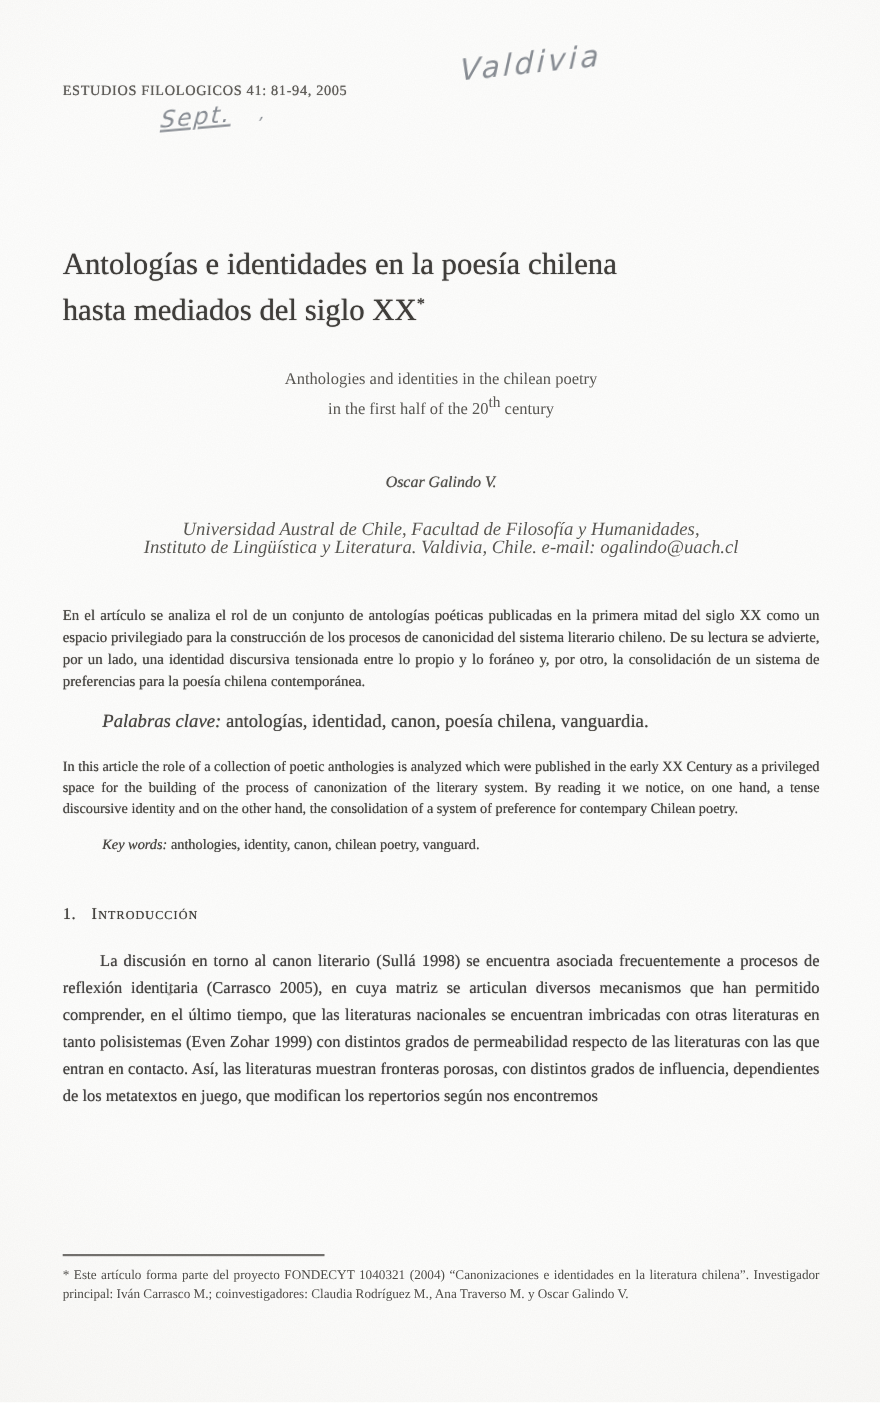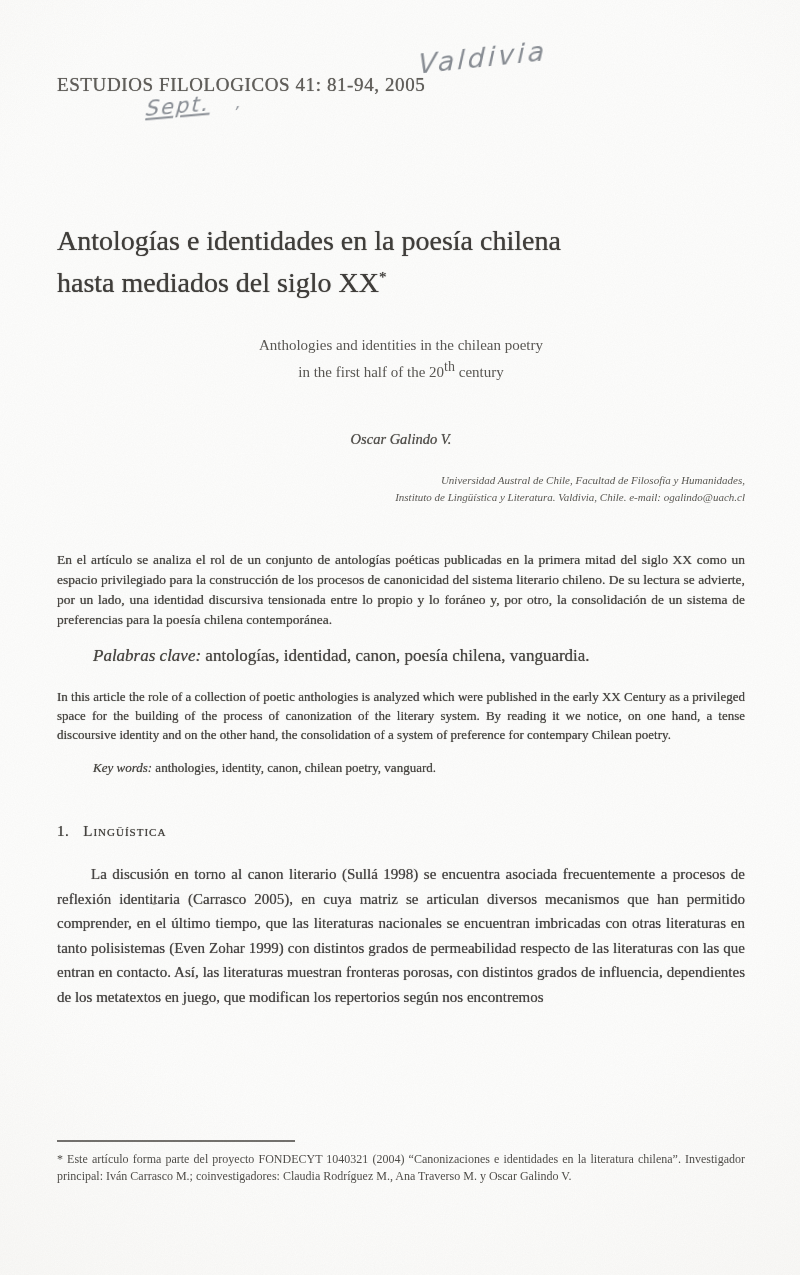--- a/index.html
+++ b/index.html
@@ -18,21 +18,21 @@
     font-family: "Liberation Serif", "DejaVu Serif", serif;
     color: #45433f;
   }
   
   .ink { text-shadow: 0 0 0.7px rgba(70,68,64,0.85); }
 
   .journal-header {
     position: absolute;
     left: 57px;
     top: 74px;
-    font-size: 19px;
+    font-size: 13px;
     letter-spacing: 0.6px;
     color: #5d5b57;
     filter: blur(0.25px);
   }
 
   .hw {
     position: absolute;
     font-family: "DejaVu Sans", sans-serif;
     font-style: italic;
     color: #868b92;
@@ -96,23 +96,23 @@
     margin-top: 48px;
     text-align: center;
     font-style: italic;
     font-size: 14.5px;
     color: #514f4b;
     filter: blur(0.3px);
   }
 
   .affiliation {
     margin-top: 24px;
-    text-align: right;
+    text-align: center;
     font-style: italic;
-    font-size: 11px;
+    font-size: 17px;
     line-height: 17px;
     color: #56544f;
     filter: blur(0.35px);
   }
   .aff-line { display: block; }
 
   .abstract-es {
     margin: 44px 0 0 0;
     font-size: 13.5px;
     line-height: 20px;
@@ -232,21 +232,21 @@
 
     <p class="abstract-es ink">En el artículo se analiza el rol de un conjunto de antologías poéticas publicadas en la primera mitad del siglo XX como un espacio privilegiado para la construcción de los procesos de canonicidad del sistema literario chileno. De su lectura se advierte, por un lado, una identidad discursiva tensionada entre lo propio y lo foráneo y, por otro, la consolidación de un sistema de preferencias para la poesía chilena contemporánea.</p>
 
     <p class="keywords ink"><em class="kw-label">Palabras clave:</em><span> antologías, identidad, canon, poesía chilena, vanguardia.</span></p>
 
     <p class="abstract-en ink">In this article the role of a collection of poetic anthologies is analyzed which were published in the early XX Century as a privileged space for the building of the process of canonization of the literary system. By reading it we notice, on one hand, a tense discoursive identity and on the other hand, the consolidation of a system of preference for contempary Chilean poetry.</p>
 
     <p class="keywords keywords-en ink"><em class="kw-label">Key words:</em><span> anthologies, identity, canon, chilean poetry, vanguard.</span></p>
 
     <h2 class="section-heading ink">
-      <span class="sec-num">1.</span><span class="sec-title">Lingüística</span>
+      <span class="sec-num">1.</span><span class="sec-title">Introducción</span>
     </h2>
 
     <p class="body-para ink">La discusión en torno al canon literario (Sullá 1998) se encuentra asociada frecuentemente a procesos de reflexión identitaria (Carrasco 2005), en cuya matriz se articulan diversos mecanismos que han permitido comprender, en el último tiempo, que las literaturas nacionales se encuentran imbricadas con otras literaturas en tanto polisistemas (Even Zohar 1999) con distintos grados de permeabilidad respecto de las literaturas con las que entran en contacto. Así, las literaturas muestran fronteras porosas, con distintos grados de influencia, dependientes de los metatextos en juego, que modifican los repertorios según nos encontremos</p>
 
   </main>
 
   <div class="stray-dot"></div>
 
   <div class="footnote-block">
     <div class="footnote-rule"></div>

